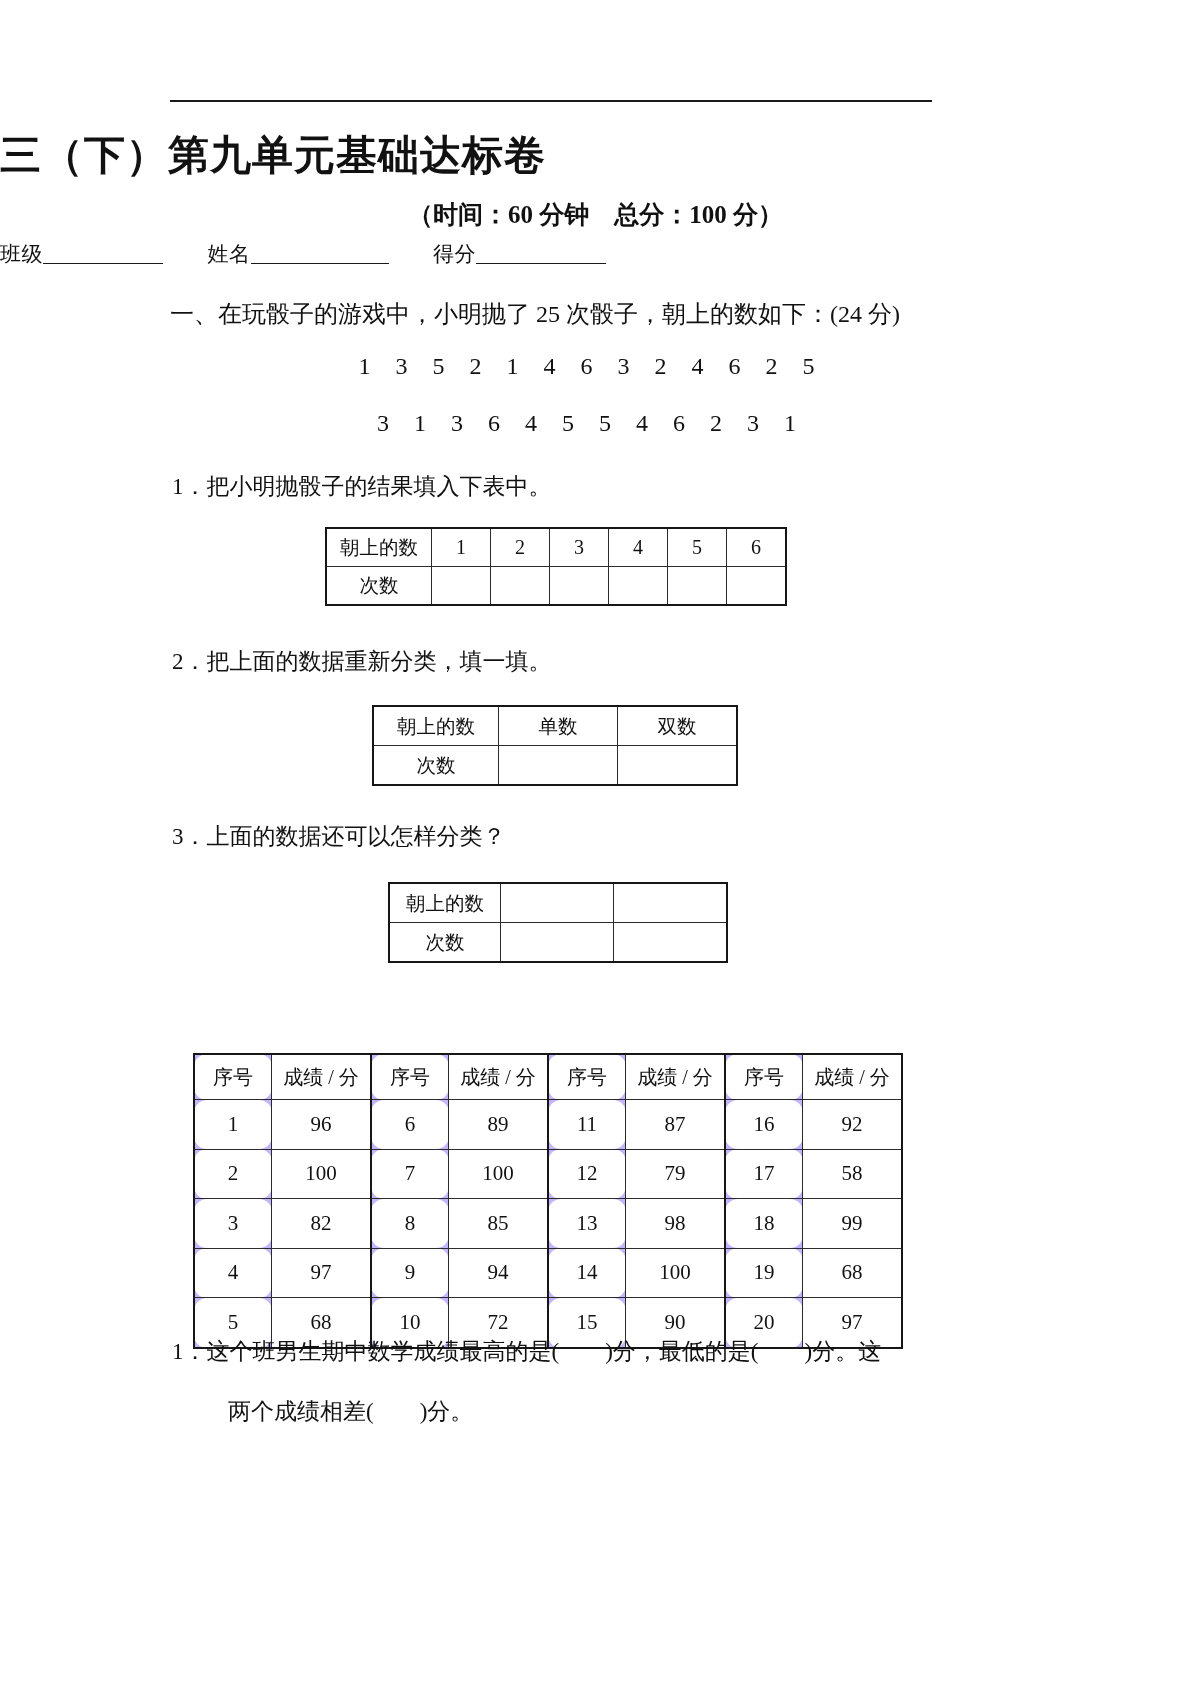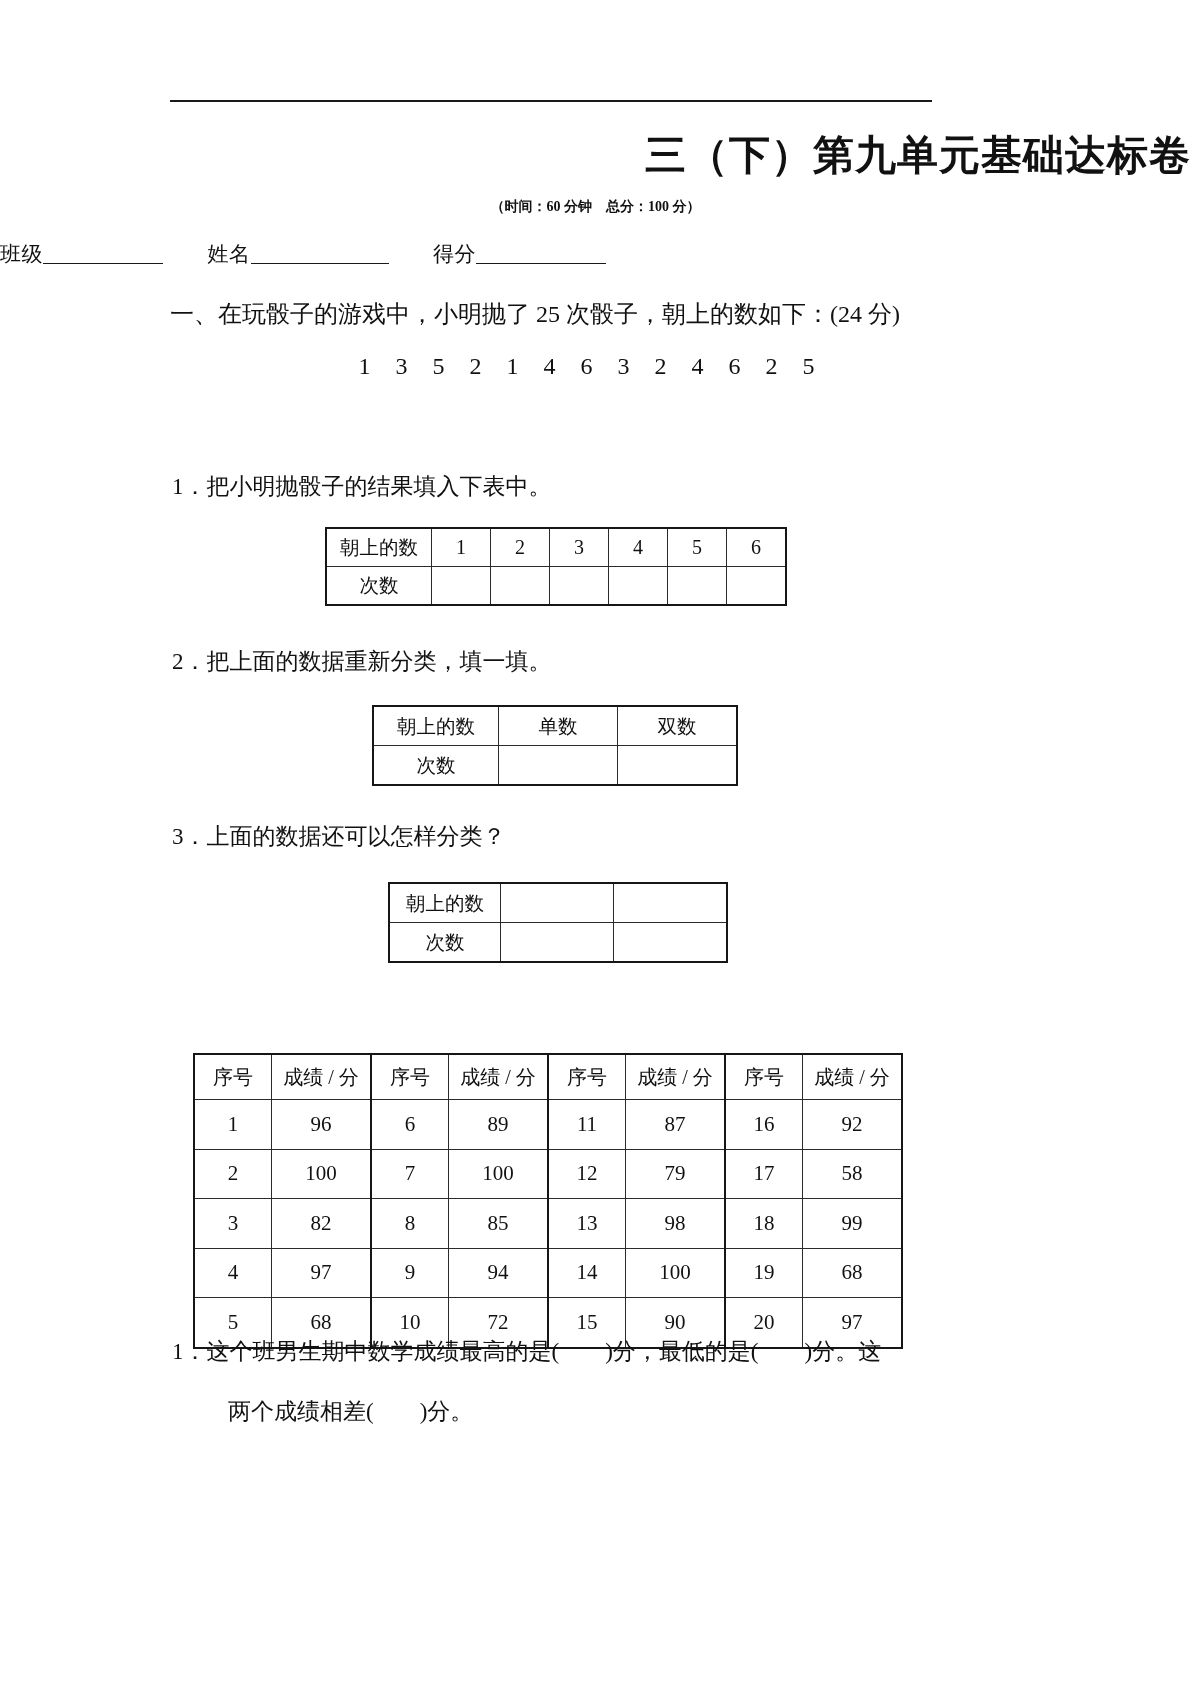--- a/index.html
+++ b/index.html
@@ -28,33 +28,33 @@
     top: 100px;
     width: 762px;
     height: 0;
     border-top: 2.4px solid #1a1a1a;
   }
   .title {
     position: absolute;
     left: 0;
     right: 0;
     top: 128px;
-    text-align: right;
+    text-align: left;
     font-size: 41px;
     font-weight: bold;
     letter-spacing: 1px;
     font-family: Liberation Sans, sans-serif;
   }
   .subtitle {
     position: absolute;
     left: 0;
     right: 0;
     top: 198px;
     text-align: center;
-    font-size: 14px;
+    font-size: 25px;
     font-weight: bold;
   }
   .idline {
     position: absolute;
     left: 0;
     right: 0;
     top: 240px;
     text-align: left;
     font-size: 21px;
   }
@@ -135,21 +135,21 @@
   #table-scores { left: 193px; top: 1053px; }
   #table-scores td {
     height: 48.5px;
     font-size: 21px;
     font-family: "Liberation Serif", "DejaVu Serif", serif;
   }
   #table-scores td.h {
     font-size: 20px;
     height: 44px;
   }
-  #table-scores td.c-idx { width: 76px; }
+  #table-scores td.c-idx { width: 76px; border-radius: 13px; }
   #table-scores td.c-score { width: 98px; }
   #table-scores tr.hdr td { font-weight: normal; }
   .thickline { border-left: 2.6px solid #161616 !important; }
 </style>
 </head>
 <body>
 
 <div class="page">
 
   <div class="top-rule"></div>
@@ -170,20 +170,23 @@
       <span class="lbl">得分</span><span class="blank" style="width:130px"></span>
     </span>
   </div>
 
   <div class="sec" style="left:170px; top:296px;">一、在玩骰子的游戏中，小明抛了 25 次骰子，朝上的数如下：(24 分)</div>
 
   <div class="dicerow" style="top:353px;">
     <span>1</span><span>3</span><span>5</span><span>2</span><span>1</span><span>4</span><span>6</span><span>3</span><span>2</span><span>4</span><span>6</span><span>2</span><span>5</span>
   </div>
 
+  <div class="dicerow" style="top:410px;">
+    <span>3</span><span>1</span><span>3</span><span>6</span><span>4</span><span>5</span><span>5</span><span>4</span><span>6</span><span>2</span><span>3</span><span>1</span>
+  </div>
 
   <div class="qtext" style="left:172px; top:470px;">1．把小明抛骰子的结果填入下表中。</div>
 
   <table class="grid heavy" id="table-dice-tally">
     <tbody>
         <tr>
       <td class="lab">朝上的数</td>
       <td class="num">1</td>
       <td class="num">2</td>
       <td class="num">3</td>

